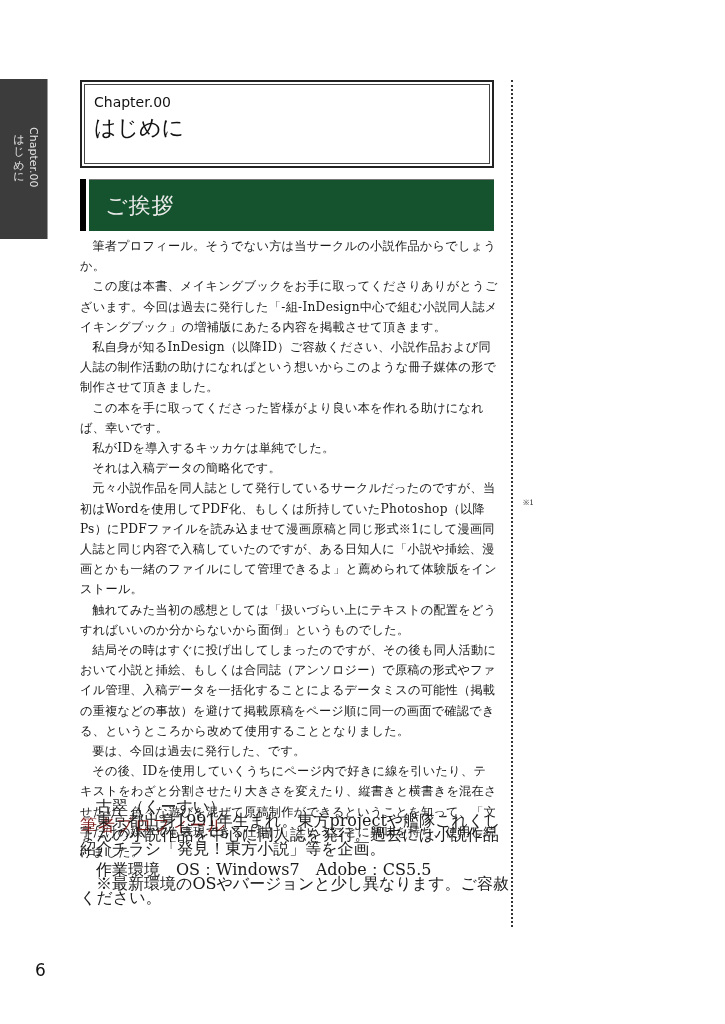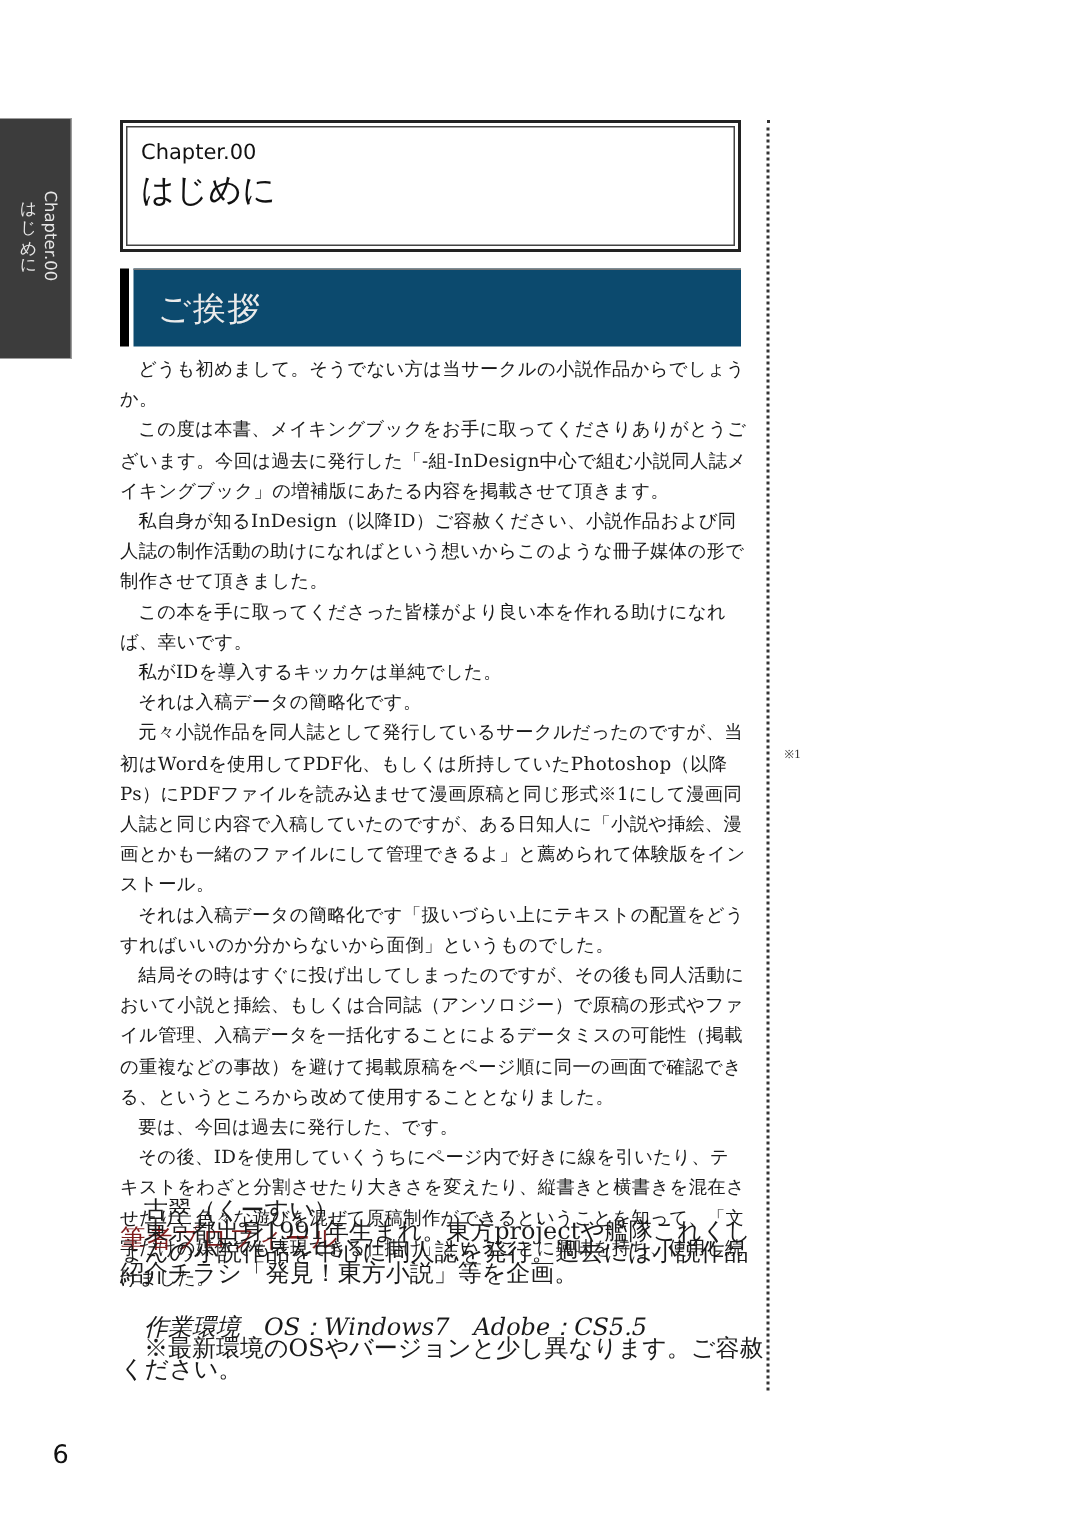--- a/index.html
+++ b/index.html
@@ -15,33 +15,33 @@
 
     .chapter-box { position: absolute; left: 80px; top: 80px; width: 414px; height: 88px;
                    border: 2px solid #222; box-sizing: border-box; padding: 2px; }
     .chapter-box .inner { width: 100%; height: 100%; border: 1px solid #444; box-sizing: border-box;
                           padding: 8px 0 0 9px; }
     .chapter-label { font-family: "DejaVu Sans", sans-serif; font-size: 14px; color: #111; line-height: 18px; }
     .chapter-title { font-family: "DejaVu Sans", sans-serif; font-size: 22px; color: #111; line-height: 30px; margin-top: 2px; }
 
     .section-bar { position: absolute; left: 80px; top: 179px; width: 414px; height: 52px; }
     .section-bar .thin { position: absolute; left: 0; top: 0; width: 6px; height: 52px; background: #000; }
-    .section-bar .thick { position: absolute; left: 9px; top: 0; right: 0; height: 52px; background: #0c4a6e;
+    .section-bar .thick { position: absolute; left: 9px; top: 0; right: 0; height: 52px; background: #14532d;
                           border-top: 1px solid #777; box-sizing: border-box; }
     .section-title { position: absolute; left: 16px; top: 11px; color: #eaeaea;
                      font-family: "DejaVu Sans", sans-serif; font-size: 22px; font-weight: 300; letter-spacing: 1px; }
 
     .body-text { position: absolute; left: 80px; top: 236px; width: 418px;
                  font-size: 12.2px; line-height: 20.2px; letter-spacing: 0.25px; }
     .body-text p { margin: 0; text-indent: 1em; }
 
     .profile-title { position: absolute; left: 80px; top: 814px; font-size: 17px; color: #7f1d1d; letter-spacing: 1px; }
     .profile { position: absolute; left: 80px; top: 800px; width: 430px; font-size: 16px; line-height: 14px; }
     .profile p { margin: 0; text-indent: 1em; }
-    .profile .env { margin-top: 22px; font-style: italic; }
+    .profile .env { margin-top: 7px; }
 
     .dotted-rule { position: absolute; left: 511px; top: 80px; height: 847px; width: 0;
                    border-left: 2px dotted #333; }
 
     .note { position: absolute; left: 523px; top: 496px; width: 140px; font-size: 7.5px; line-height: 13px; color: #333; }
     .note p { margin: 0; }
 
     .page-number { position: absolute; left: 35px; top: 960px; font-family: "DejaVu Sans", sans-serif;
                    font-size: 17px; color: #111; }
   </style>
@@ -61,28 +61,28 @@
 </div>
 
 <div class="section-bar">
   <div class="thin"></div>
   <div class="thick">
     <span class="section-title">ご挨拶</span>
   </div>
 </div>
 
 <div class="body-text">
-  <p>どうも初めまして。そうでない方は当サークルの小説作品からでしょうか。</p>
+  <p>筆者プロフィール。そうでない方は当サークルの小説作品からでしょうか。</p>
   <p>この度は本書、メイキングブックをお手に取ってくださりありがとうございます。今回は過去に発行した「-組-InDesign中心で組む小説同人誌メイキングブック」の増補版にあたる内容を掲載させて頂きます。</p>
   <p>私自身が知るInDesign（以降ID）ご容赦ください、小説作品および同人誌の制作活動の助けになればという想いからこのような冊子媒体の形で制作させて頂きました。</p>
   <p>この本を手に取ってくださった皆様がより良い本を作れる助けになれば、幸いです。</p>
   <p>私がIDを導入するキッカケは単純でした。</p>
   <p>それは入稿データの簡略化です。</p>
   <p>元々小説作品を同人誌として発行しているサークルだったのですが、当初はWordを使用してPDF化、もしくは所持していたPhotoshop（以降Ps）にPDFファイルを読み込ませて漫画原稿と同じ形式※1にして漫画同人誌と同じ内容で入稿していたのですが、ある日知人に「小説や挿絵、漫画とかも一緒のファイルにして管理できるよ」と薦められて体験版をインストール。</p>
-  <p>それは入稿データの簡略化です「扱いづらい上にテキストの配置をどうすればいいのか分からないから面倒」というものでした。</p>
+  <p>触れてみた当初の感想としては「扱いづらい上にテキストの配置をどうすればいいのか分からないから面倒」というものでした。</p>
   <p>結局その時はすぐに投げ出してしまったのですが、その後も同人活動において小説と挿絵、もしくは合同誌（アンソロジー）で原稿の形式やファイル管理、入稿データを一括化することによるデータミスの可能性（掲載の重複などの事故）を避けて掲載原稿をページ順に同一の画面で確認できる、というところから改めて使用することとなりました。</p>
   <p>要は、今回は過去に発行した、です。</p>
   <p>その後、IDを使用していくうちにページ内で好きに線を引いたり、テキストをわざと分割させたり大きさを変えたり、縦書きと横書きを混在させたり、色々な遊びを混ぜて原稿制作ができるということを知って、「文字だけの媒体でも表現できる仕掛け」ということに興味を持ち、使用し続けました。</p>
 </div>
 
 <div class="profile-title">筆者プロフィール</div>
 <div class="profile">
   <p>古翠（くーすい）</p>
   <p>東京都出身1991年生まれ。東方projectや艦隊これくしょんの小説作品を中心に同人誌を発行。過去には小説作品紹介チラシ「発見！東方小説」等を企画。</p>
   <p class="env">作業環境　OS：Windows7　Adobe：CS5.5</p>

